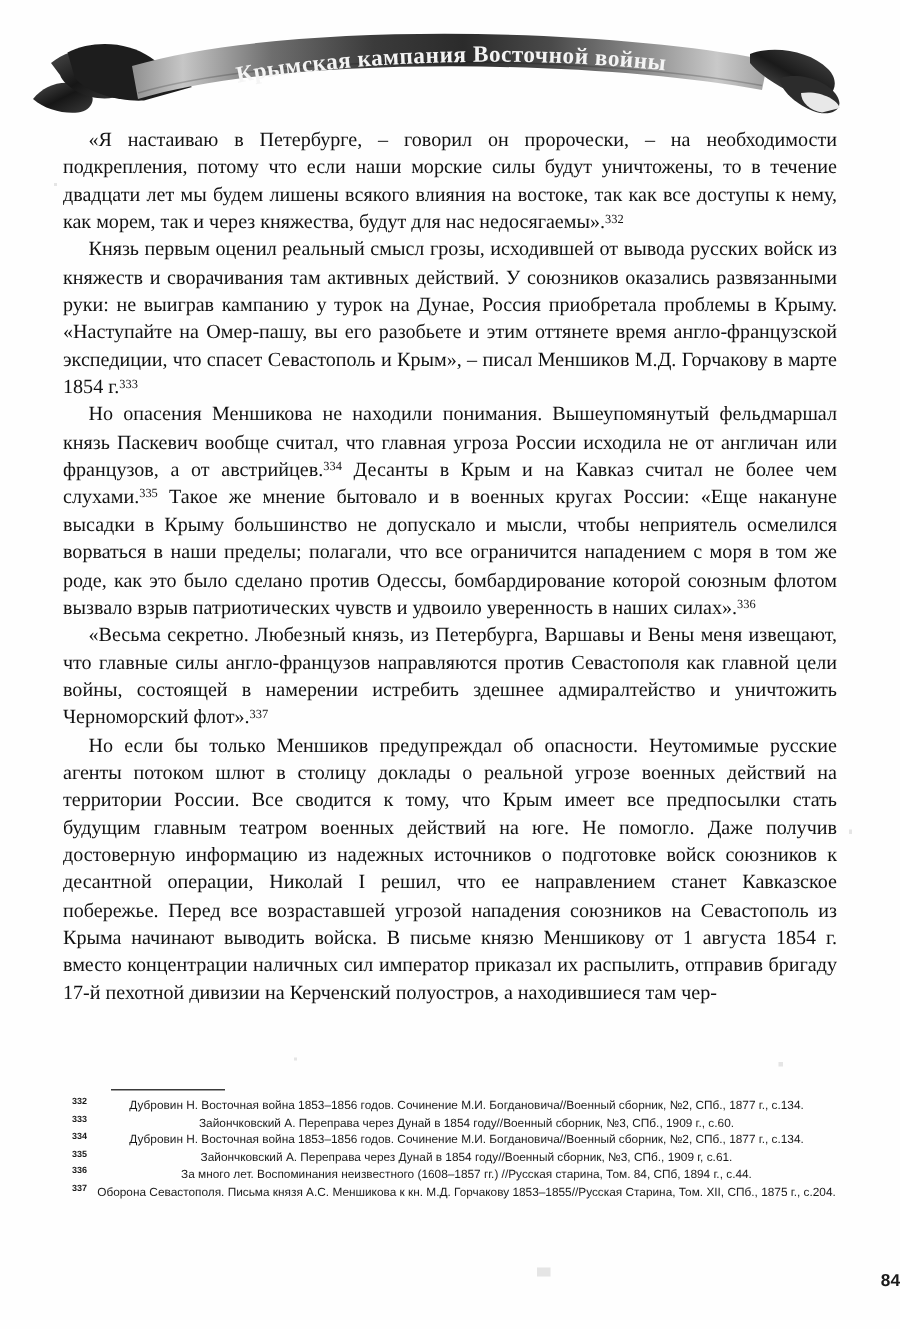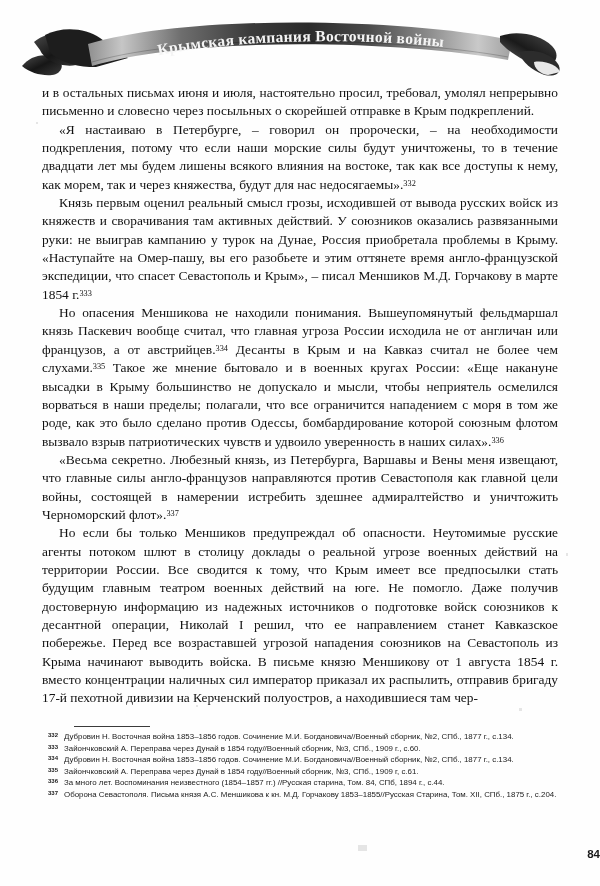--- a/index.html
+++ b/index.html
@@ -97,21 +97,21 @@
     padding-left: 6px;
     box-sizing: border-box;
     vertical-align: super;
   }
   .fn-num span {
     position: relative;
     top: -2px;
   }
   .fn-text {
     flex: 1 1 auto;
-    text-align: left;
+    text-align: center;
   }
 
   
   .page-number {
     position: absolute;
     left: 0;
     top: 848px;
     width: 600px;
     text-align: right;
     font-family: "Liberation Sans", sans-serif;
@@ -187,21 +187,20 @@
       <text class="banner-title">
         <textPath href="#ribbonPath" startOffset="50%" text-anchor="middle">
           <tspan>Крымская кампания Восточной войны</tspan>
         </textPath>
       </text>
     </svg>
   </div>
 
   <div class="body-text">
 
-    <p class="no-indent"><span>и в остальных письмах июня и июля, настоятельно просил, требовал, умолял непрерывно письменно и словесно через посыльных о скорейшей отправке в Крым подкреплений.</span></p>
 
     <p><span>«Я настаиваю в Петербурге, – говорил он пророчески, – на необходимости подкрепления, потому что если наши морские силы будут уничтожены, то в течение двадцати лет мы будем лишены всякого влияния на востоке, так как все доступы к нему, как морем, так и через княжества, будут для нас недосягаемы».</span><sup>332</sup></p>
 
     <p><span>Князь первым оценил реальный смысл грозы, исходившей от вывода русских войск из княжеств и сворачивания там активных действий. У союзников оказались развязанными руки: не выиграв кампанию у турок на Дунае, Россия приобретала проблемы в Крыму. «Наступайте на Омер-пашу, вы его разобьете и этим оттянете время англо-французской экспедиции, что спасет Севастополь и Крым», – писал Меншиков М.Д. Горчакову в марте 1854 г.</span><sup>333</sup></p>
 
     <p><span>Но опасения Меншикова не находили понимания. Вышеупомянутый фельдмаршал князь Паскевич вообще считал, что главная угроза России исходила не от англичан или французов, а от австрийцев.</span><sup>334</sup><span> Десанты в Крым и на Кавказ считал не более чем слухами.</span><sup>335</sup><span> Такое же мнение бытовало и в военных кругах России: «Еще накануне высадки в Крыму большинство не допускало и мысли, чтобы неприятель осмелился ворваться в наши пределы; полагали, что все ограничится нападением с моря в том же роде, как это было сделано против Одессы, бомбардирование которой союзным флотом вызвало взрыв патриотических чувств и удвоило уверенность в наших силах».</span><sup>336</sup></p>
 
 
     <p><span>«Весьма секретно. Любезный князь, из Петербурга, Варшавы и Вены меня извещают, что главные силы англо-французов направляются против Севастополя как главной цели войны, состоящей в намерении истребить здешнее адмиралтейство и уничтожить Черноморский флот».</span><sup>337</sup></p>
 
@@ -223,21 +222,21 @@
     <div class="footnote">
       <div class="fn-num"><span>334</span></div>
       <div class="fn-text">Дубровин Н. Восточная война 1853–1856 годов. Сочинение М.И. Богдановича//Военный сборник, №2, СПб., 1877 г., с.134.</div>
     </div>
     <div class="footnote">
       <div class="fn-num"><span>335</span></div>
       <div class="fn-text">Зайончковский А. Переправа через Дунай в 1854 году//Военный сборник, №3, СПб., 1909 г, с.61.</div>
     </div>
     <div class="footnote">
       <div class="fn-num"><span>336</span></div>
-      <div class="fn-text">За много лет. Воспоминания неизвестного (1854–1857 гг.) //Русская старина, Том. 84, СПб, 1894 г., с.44.</div>
+      <div class="fn-text">За много лет. Воспоминания неизвестного (1608–1857 гг.) //Русская старина, Том. 84, СПб, 1894 г., с.44.</div>
     </div>
     <div class="footnote">
       <div class="fn-num"><span>337</span></div>
       <div class="fn-text">Оборона Севастополя. Письма князя А.С. Меншикова к кн. М.Д. Горчакову 1853–1855//Русская Старина, Том. XII, СПб., 1875 г., с.204.</div>
     </div>
   </div>
 
   <div class="page-number">84</div>
 
 </div>

